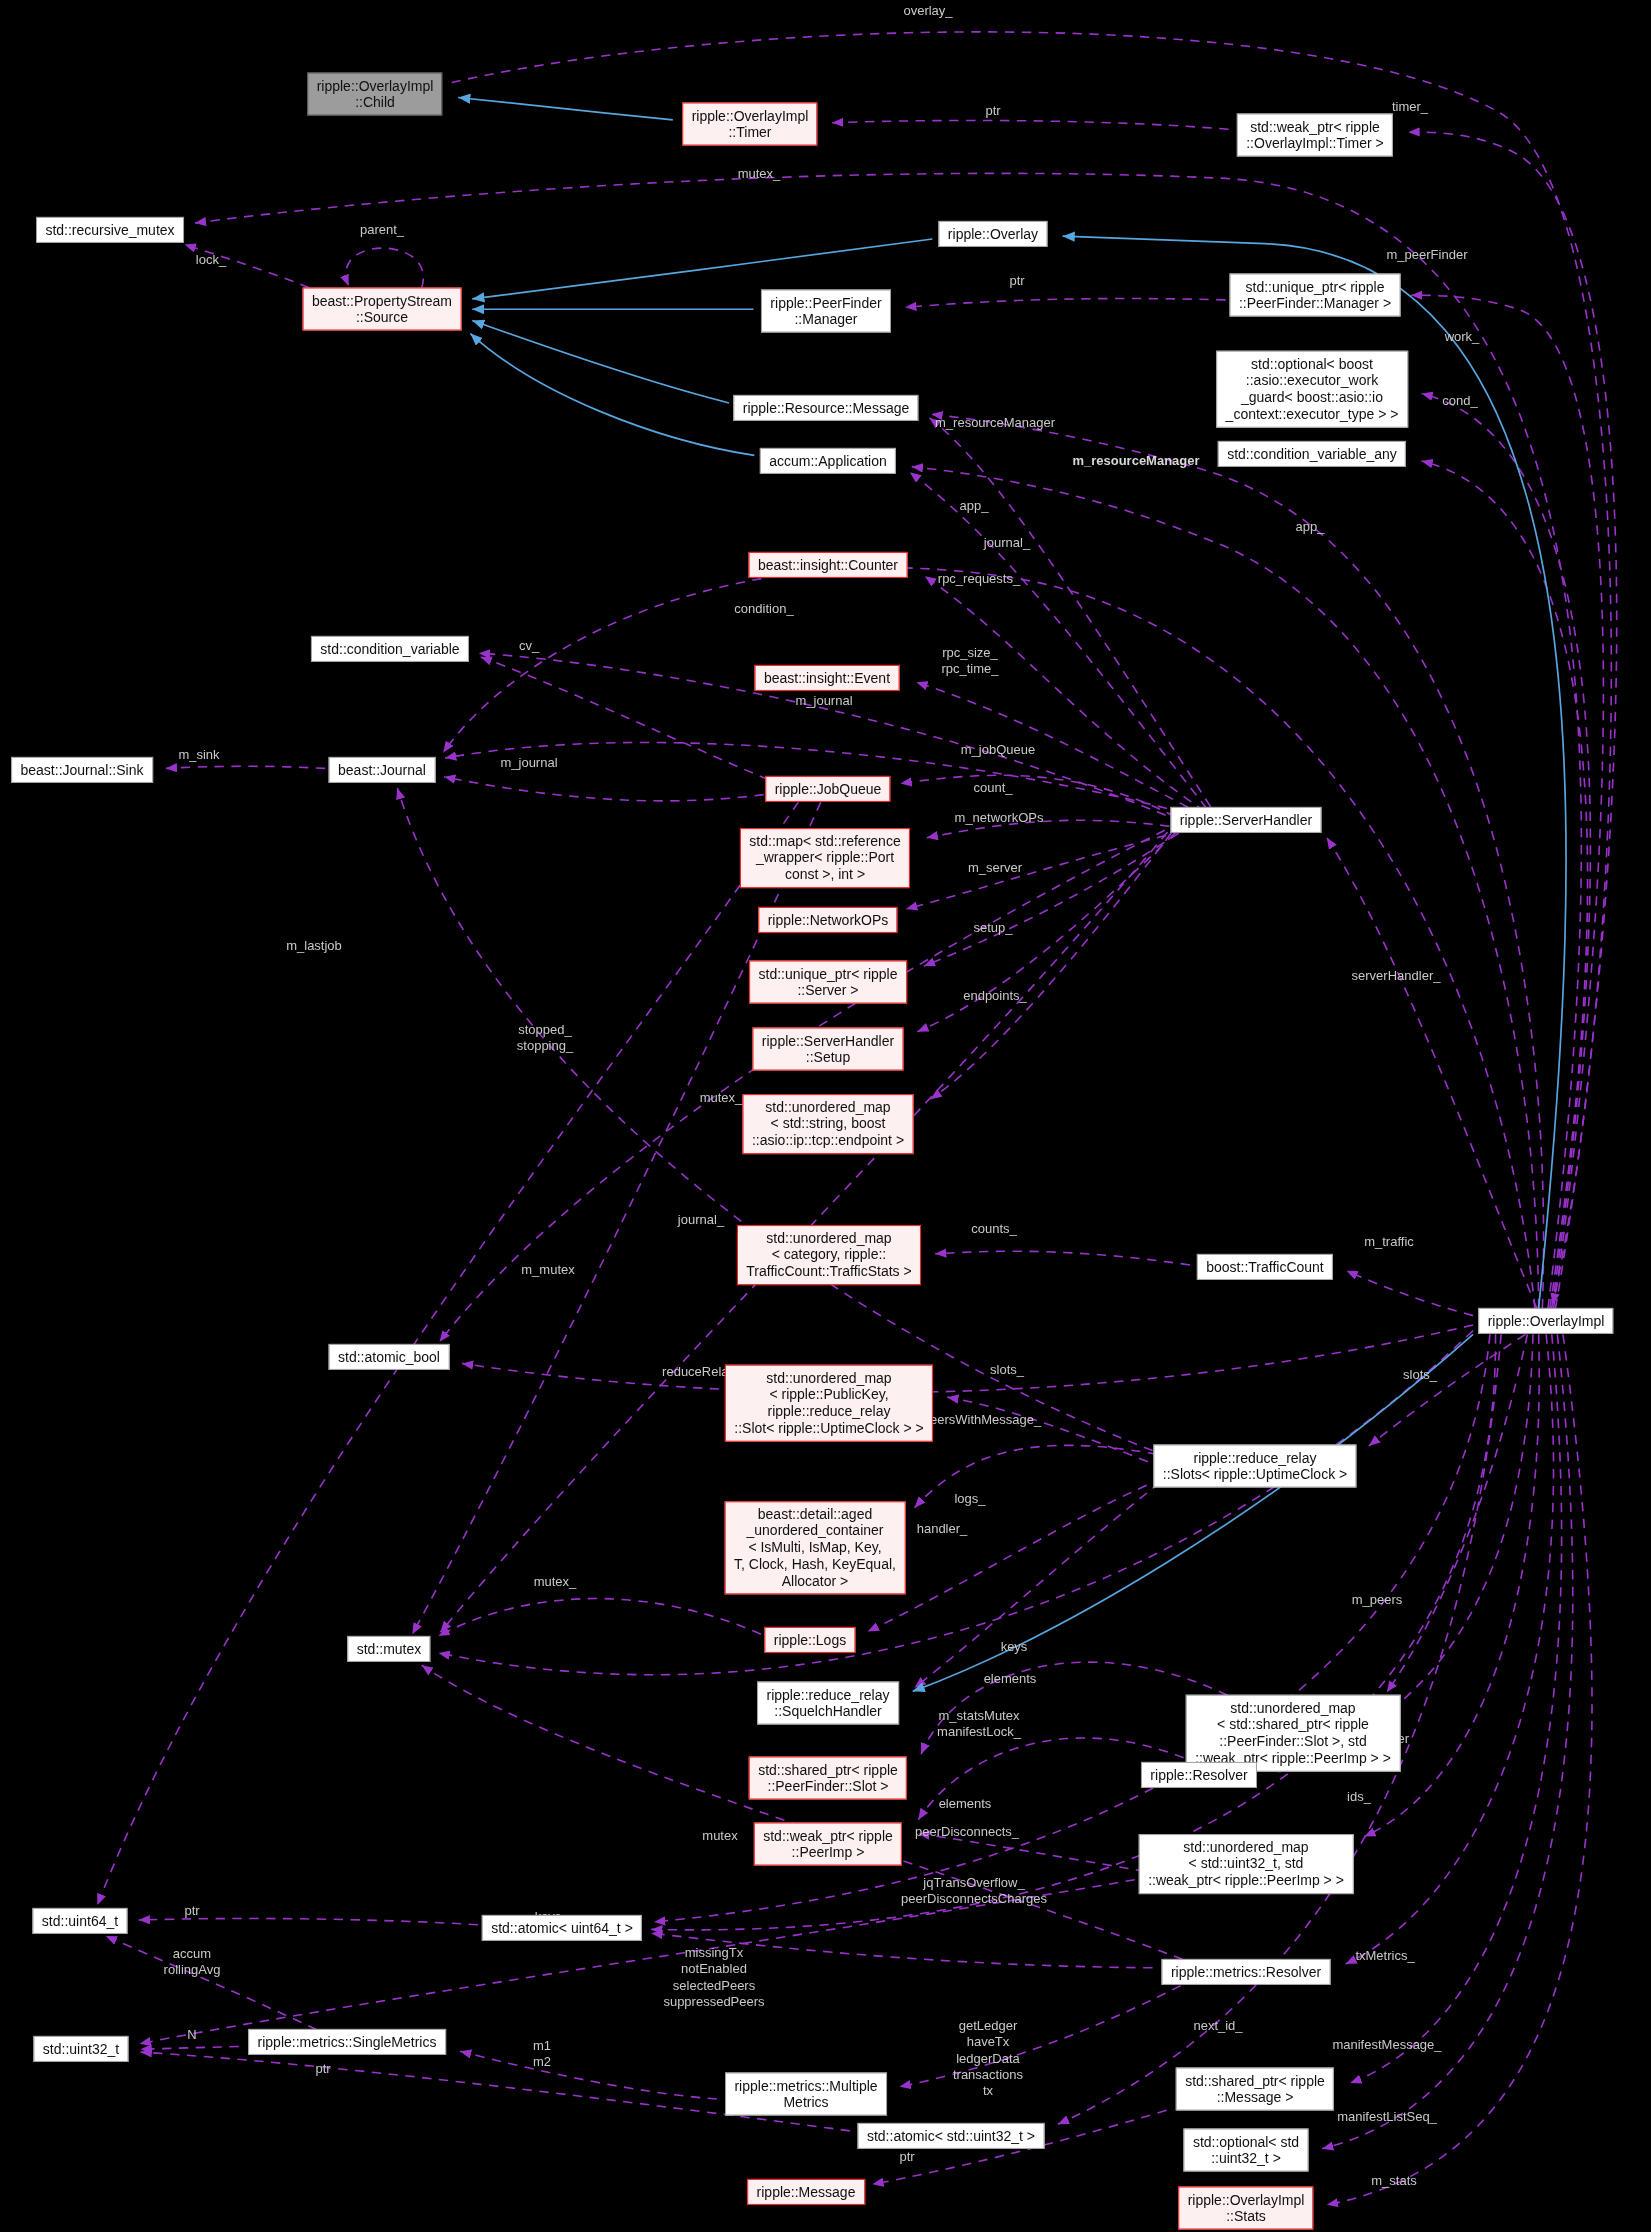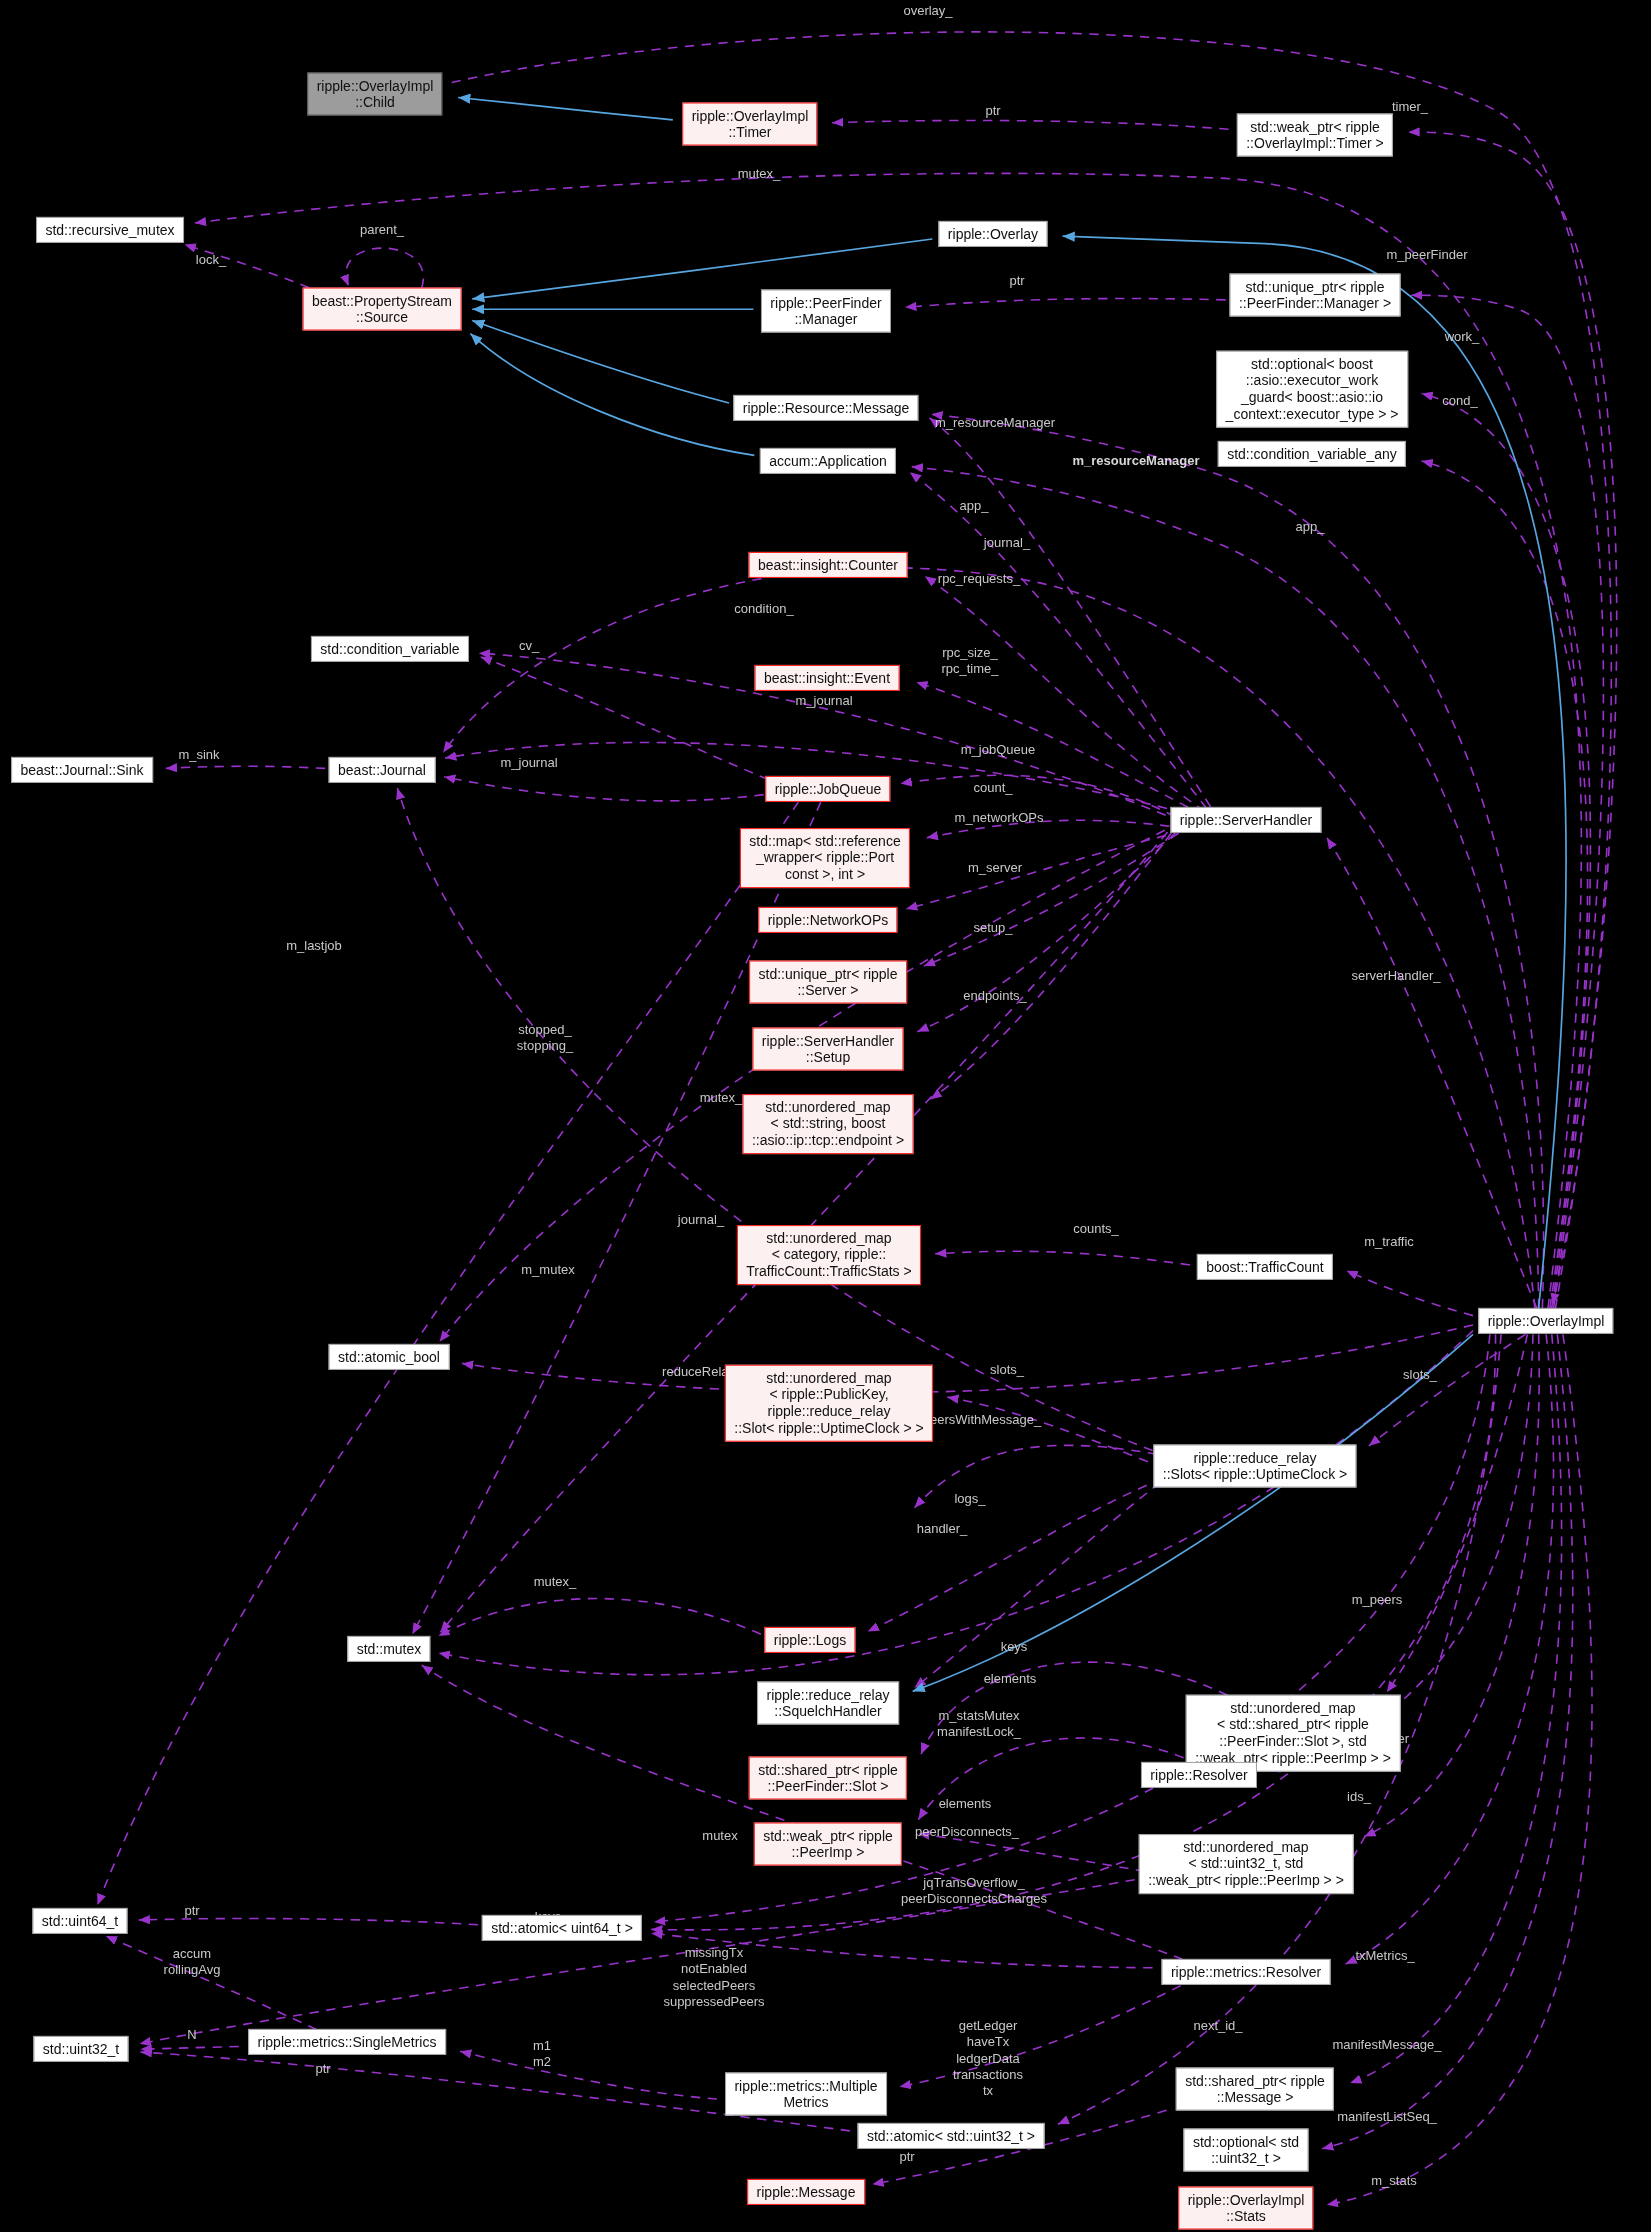--- a/index.html
+++ b/index.html
@@ -153,20 +153,25 @@
 TrafficCount::TrafficStats &gt;</div>
 <div class="node" style="left:1265px;top:1267px">boost::TrafficCount</div>
 <div class="node" style="left:1546px;top:1321px">ripple::OverlayImpl</div>
 <div class="node red" style="left:829px;top:1403px">std::unordered_map
 &lt; ripple::PublicKey,
 ripple::reduce_relay
 ::Slot&lt; ripple::UptimeClock &gt; &gt;</div>
 <div class="node" style="left:1255px;top:1466px">ripple::reduce_relay
 ::Slots&lt; ripple::UptimeClock &gt;</div>
 <div class="node" style="left:389px;top:1357px">std::atomic_bool</div>
+<div class="node red" style="left:815px;top:1548px">beast::detail::aged
+_unordered_container
+&lt; IsMulti, IsMap, Key,
+T, Clock, Hash, KeyEqual,
+Allocator &gt;</div>
 <div class="node red" style="left:810px;top:1640px">ripple::Logs</div>
 <div class="node" style="left:389px;top:1649px">std::mutex</div>
 <div class="node" style="left:828px;top:1703px">ripple::reduce_relay
 ::SquelchHandler</div>
 <div class="node" style="left:1293px;top:1733px">std::unordered_map
 &lt; std::shared_ptr&lt; ripple
 ::PeerFinder::Slot &gt;, std
 ::weak_ptr&lt; ripple::PeerImp &gt; &gt;</div>
 <div class="node red" style="left:828px;top:1778px">std::shared_ptr&lt; ripple
 ::PeerFinder::Slot &gt;</div>
@@ -218,21 +223,21 @@
 <span class="elabel" style="left:314px;top:946px">m_lastjob</span>
 <span class="elabel" style="left:998px;top:750px">m_jobQueue</span>
 <span class="elabel" style="left:993px;top:788px">count_</span>
 <span class="elabel" style="left:999px;top:818px">m_networkOPs</span>
 <span class="elabel" style="left:995px;top:868px">m_server</span>
 <span class="elabel" style="left:993px;top:928px">setup_</span>
 <span class="elabel" style="left:995px;top:996px">endpoints_</span>
 <span class="elabel" style="left:721px;top:1098px">mutex_</span>
 <span class="elabel" style="left:545px;top:1038px">stopped_
 stopping_</span>
-<span class="elabel" style="left:1096px;top:1229px">counts_</span>
+<span class="elabel" style="left:994px;top:1229px">counts_</span>
 <span class="elabel" style="left:1389px;top:1242px">m_traffic</span>
 <span class="elabel" style="left:1396px;top:976px">serverHandler_</span>
 <span class="elabel" style="left:1420px;top:1375px">slots_</span>
 <span class="elabel" style="left:1007px;top:1370px">slots_</span>
 <span class="elabel" style="left:701px;top:1220px">journal_</span>
 <span class="elabel" style="left:548px;top:1270px">m_mutex</span>
 <span class="elabel" style="left:721px;top:1372px">reduceRelayReady_</span>
 <span class="elabel" style="left:982px;top:1420px">peersWithMessage_</span>
 <span class="elabel" style="left:970px;top:1499px">logs_</span>
 <span class="elabel" style="left:942px;top:1529px">handler_</span>

